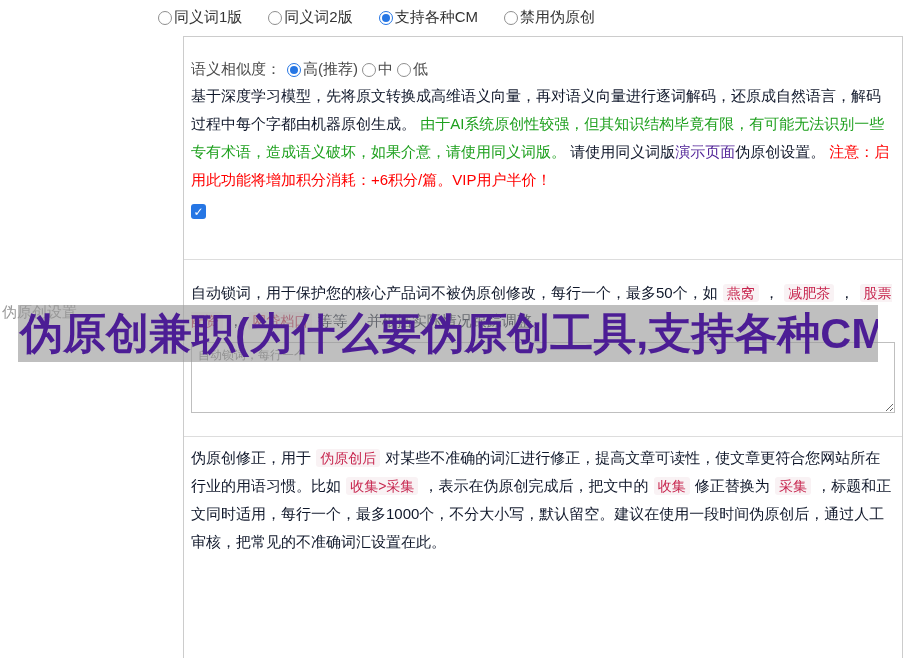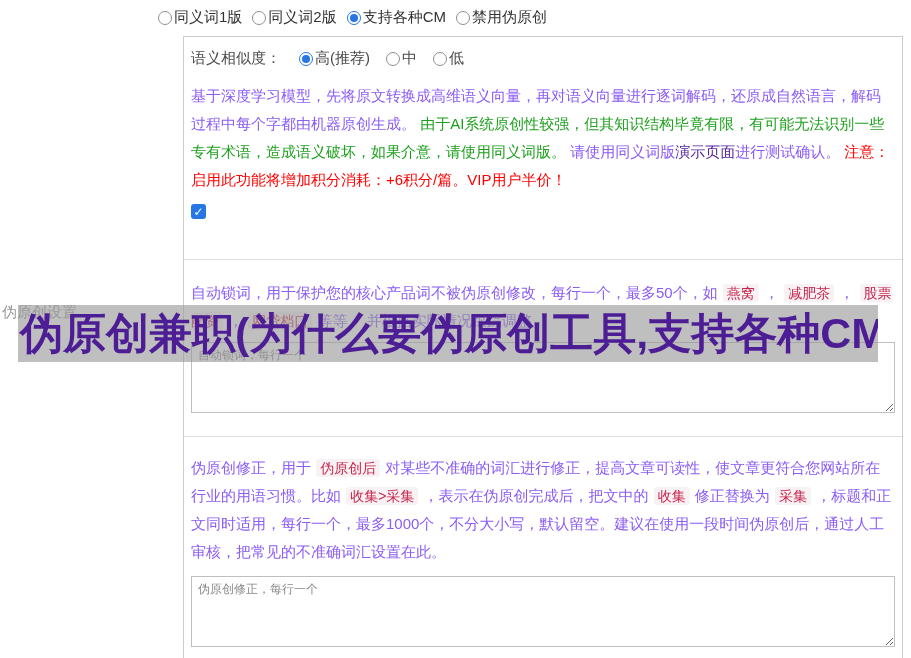--- a/index.html
+++ b/index.html
@@ -3,46 +3,46 @@
 <meta charset="utf-8">
 <style>
   html,body{margin:0;padding:0;}
   body{
     width:911px;height:658px;position:relative;overflow:hidden;background:#fff;
     font-family:"Liberation Sans","DejaVu Sans",sans-serif;
     -webkit-font-smoothing:antialiased;
   }
   
   .version-row{
-    position:absolute;left:158px;top:8px;display:flex;align-items:center;gap:10px;
+    position:absolute;left:158px;top:8px;display:flex;align-items:center;gap:26px;
     font-size:15px;color:#333;
   }
   .radio-item{display:flex;align-items:center;gap:2px;cursor:pointer;white-space:nowrap;}
   .radio{
     width:14px;height:14px;border:1px solid #8f8f8f;border-radius:50%;
     box-sizing:border-box;position:relative;background:#fff;flex:none;
   }
   .radio.checked{border-color:#2676e4;}
   .radio.checked::after{
     content:"";position:absolute;left:2px;top:2px;width:8px;height:8px;border-radius:50%;
     background:#2676e4;
   }
   
   .panel{
     position:absolute;left:183px;top:36px;width:720px;height:680px;
     border:1px solid #ccc;box-sizing:border-box;background:#fff;
   }
   .section{box-sizing:border-box;padding-left:7px;padding-right:9px;}
   .sec1{height:222px;padding-top:12px;}
   .sec2{height:177px;border-top:1px solid #ddd;padding-top:16px;}
-  .sec3{border-top:1px solid #ddd;padding-top:14px;}
-  .opt-row{display:flex;align-items:flex-start;height:30px;font-size:15px;color:#4a4a4a;gap:16px;}
+  .sec3{border-top:1px solid #ddd;padding-top:4px;}
+  .opt-row{display:flex;align-items:flex-end;height:30px;font-size:15px;color:#4a4a4a;gap:4px;}
   .opt-row .row-label{margin-right:2px;}
   .desc{font-size:15px;line-height:28px;margin:3px 0 0 0;color:#6b6b6b;}
-  .seg-gray{color:#8b5cf6;}
+  .seg-gray{color:#0f172a;}
   .seg-green{color:#1ea01e;}
   .seg-red{color:#ff0000;}
   .seg-link{color:#4c1d95;cursor:pointer;}
   .seg-code{
     color:#c7254e;background:#f9f2f4;border-radius:3px;padding:1px 4px;margin:0 1px;
     font-size:14px;
   }
   .checkbox-row{display:flex;align-items:center;margin-top:10px;font-size:15px;color:#7d9ec4;}
   .checkbox{
     width:15px;height:15px;border-radius:3px;background:#2676e4;flex:none;margin-right:3px;
@@ -105,35 +105,34 @@
         <span class="radio"></span>
         <span>中</span>
       </span>
       <span class="radio-item">
         <span class="radio"></span>
         <span>低</span>
       </span>
     </div>
 
 
-    <p class="desc"><span class="seg-gray">基于深度学习模型，先将原文转换成高维语义向量，再对语义向量进行逐词解码，还原成自然语言，解码过程中每个字都由机器原创生成。 </span><span class="seg-green">由于AI系统原创性较强，但其知识结构毕竟有限，有可能无法识别一些专有术语，造成语义破坏，如果介意，请使用同义词版。 </span><span class="seg-gray">请使用同义词版</span><span class="seg-link">演示页面</span><span class="seg-gray">进行测试确认。 </span><span class="seg-red">注意：启用此功能将增加积分消耗：+6积分/篇。VIP用户半价！</span></p>
+    <p class="desc"><span class="seg-gray">基于深度学习模型，先将原文转换成高维语义向量，再对语义向量进行逐词解码，还原成自然语言，解码过程中每个字都由机器原创生成。 </span><span class="seg-green">由于AI系统原创性较强，但其知识结构毕竟有限，有可能无法识别一些专有术语，造成语义破坏，如果介意，请使用同义词版。 </span><span class="seg-gray">请使用同义词版</span><span class="seg-link">演示页面</span><span class="seg-gray">伪原创设置。 </span><span class="seg-red">注意：启用此功能将增加积分消耗：+6积分/篇。VIP用户半价！</span></p>
 
     <div class="checkbox-row">
       <span class="checkbox">✓</span>
     </div>
   </div>
 
   <div class="section sec2">
     <p class="desc"><span class="seg-gray">自动锁词，用于保护您的核心产品词不被伪原创修改，每行一个，最多50个，如 </span><span class="seg-code">燕窝</span><span class="seg-gray"> ， </span><span class="seg-code">减肥茶</span><span class="seg-gray"> ， </span><span class="seg-code">股票配资</span><span class="seg-gray"> ， </span><span class="seg-code">网贷档口</span><span class="seg-gray"> 等等。 并根据实际情况跟踪调整。</span></p>
     <textarea placeholder="自动锁词，每行一个" style=""></textarea>
   </div>
 
   <div class="section sec3">
     <p class="desc"><span class="seg-gray">伪原创修正，用于 </span><span class="seg-code">伪原创后</span><span class="seg-gray"> 对某些不准确的词汇进行修正，提高文章可读性，使文章更符合您网站所在行业的用语习惯。比如 </span><span class="seg-code">收集&gt;采集</span><span class="seg-gray"> ，表示在伪原创完成后，把文中的 </span><span class="seg-code">收集</span><span class="seg-gray"> 修正替换为 </span><span class="seg-code">采集</span><span class="seg-gray"> ，标题和正文同时适用，每行一个，最多1000个，不分大小写，默认留空。建议在使用一段时间伪原创后，通过人工审核，把常见的不准确词汇设置在此。</span></p>
-    <textarea class="ta2" placeholder="伪原创修正，每行一个" style=""></textarea>
   </div>
 </div>
 
 <div class="side-label">伪原创设置</div>
 
 <div class="watermark-band">
   <span class="watermark-text">伪原创兼职(为什么要伪原创工具,支持各种CM</span>
 </div>
 
 </body></html>

